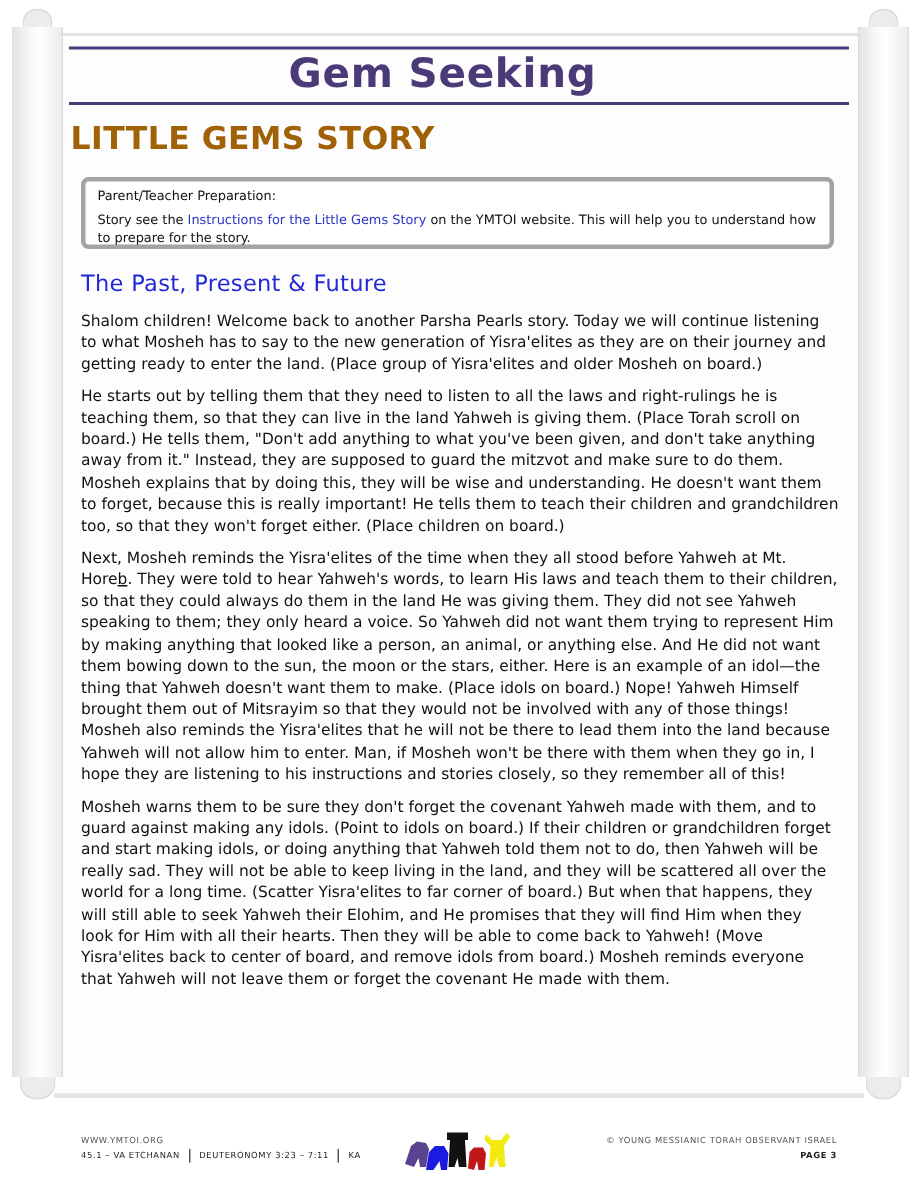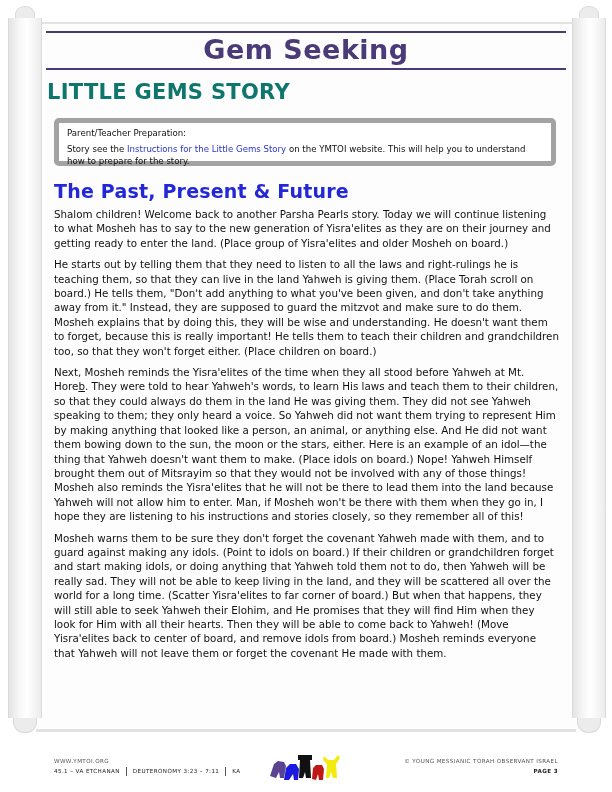--- a/index.html
+++ b/index.html
@@ -63,70 +63,70 @@
       position: absolute;
       left: 46px;
       width: 520px;
       height: 2px;
       background: #4b3a78;
     }
     .rule-top { top: 31px; }
     .rule-bottom { top: 68px; }
     .page-title {
       position: absolute;
-      left: 46px;
+      left: 35px;
       top: 31px;
       width: 520px;
       height: 37px;
       text-align: center;
       font-family: "DejaVu Sans", sans-serif;
       font-size: 27px;
       font-weight: bold;
       line-height: 37px;
       color: #4b3a78;
       letter-spacing: 0.5px;
     }
     .section-title {
       position: absolute;
       left: 47px;
       top: 80px;
       font-family: "DejaVu Sans", sans-serif;
       font-size: 21px;
       font-weight: bold;
-      color: #0f766e;
+      color: #a16207;
       letter-spacing: 0.3px;
     }
 
     
     .prep-box {
       position: absolute;
       left: 54px;
       top: 118px;
       width: 502px;
       height: 48px;
-      border: 5px solid #a3a3a3;
+      border: 3px solid #a3a3a3;
       border-radius: 5px;
       background: #ffffff;
       padding: 3px 8px;
       box-sizing: border-box;
       font-size: 8.6px;
       line-height: 12px;
       color: #111;
     }
     .prep-box .prep-heading { margin: 1px 0 4px 0; }
     .prep-box .prep-text { margin: 0; }
     .prep-link { color: #2b35c8; text-decoration: none; }
 
     
     .story-heading {
       position: absolute;
       left: 54px;
       top: 180px;
-      font-size: 19px;
-      font-weight: bold;
+      font-size: 15px;
+      font-weight: normal;
       color: #2228d8;
       letter-spacing: 0.2px;
     }
 
     
     .story {
       position: absolute;
       left: 54px;
       top: 207px;
       width: 505px;

